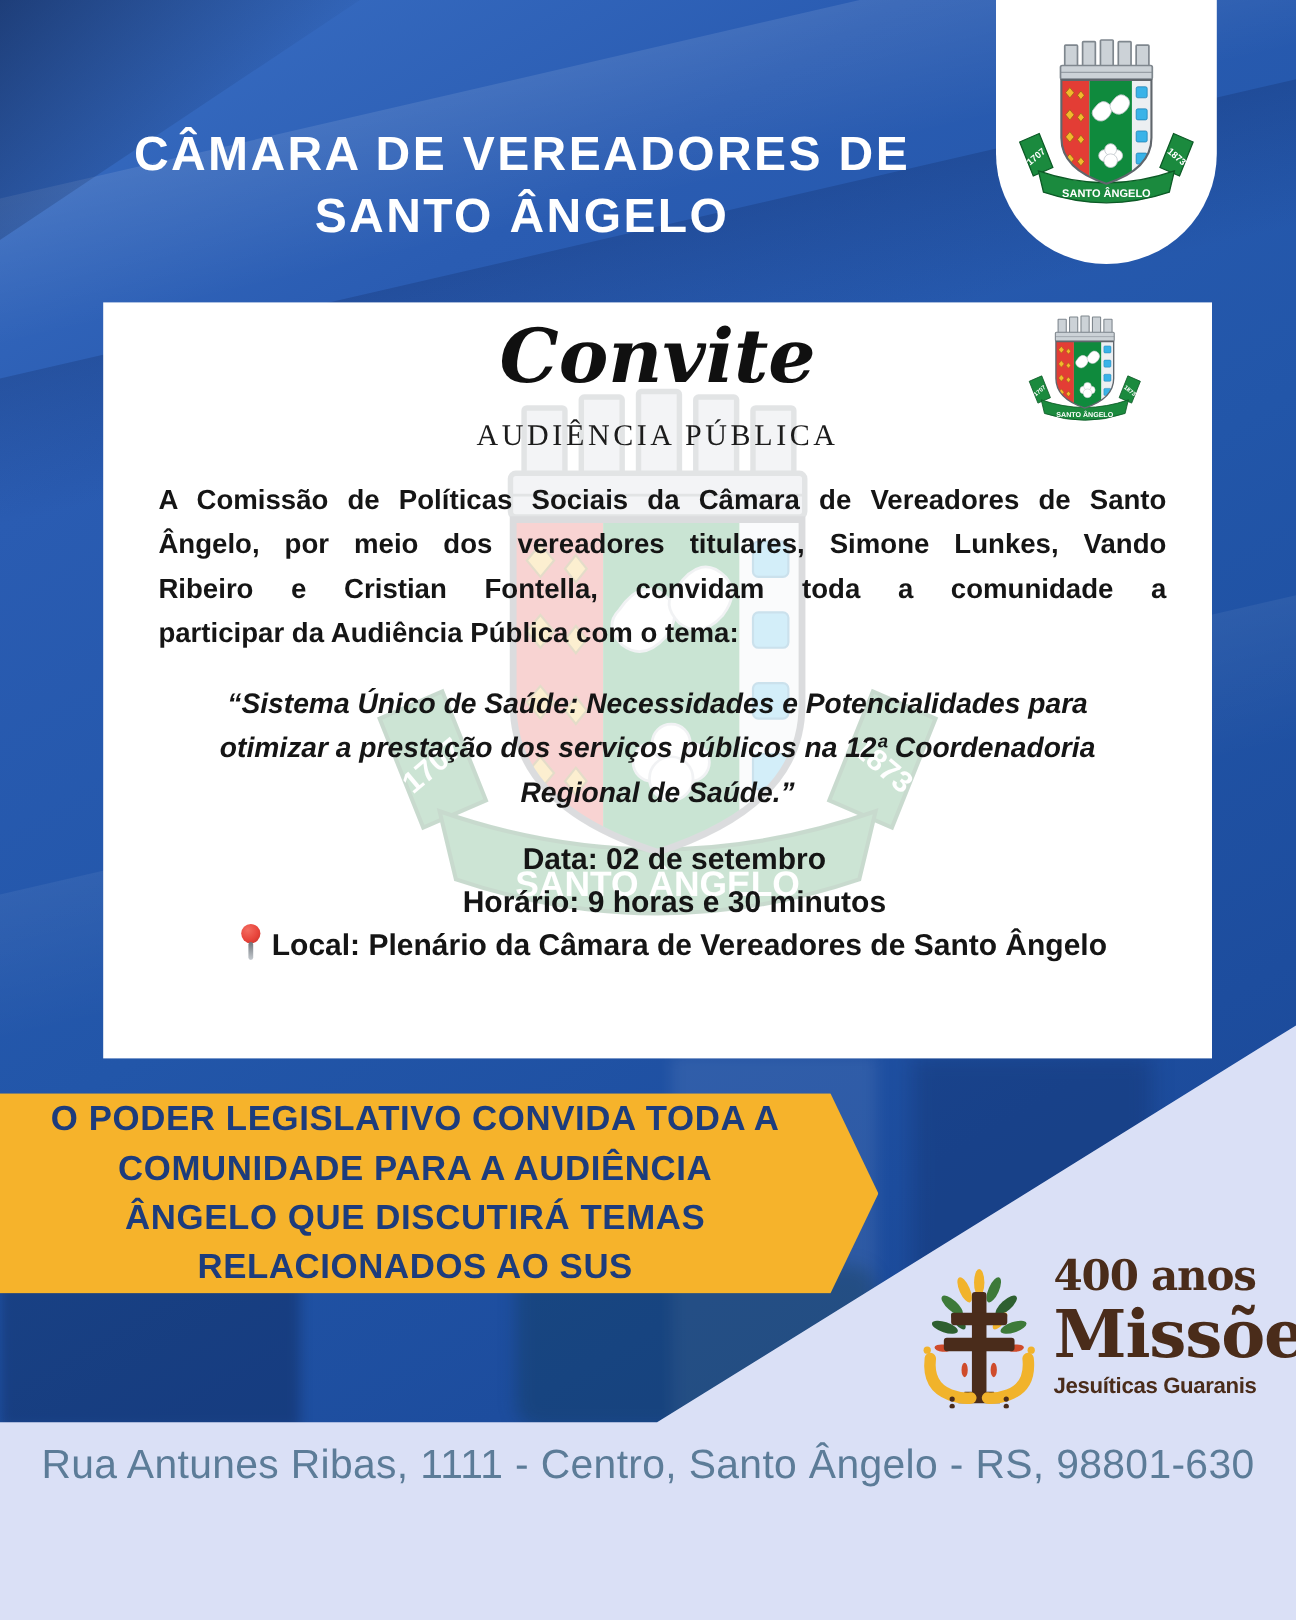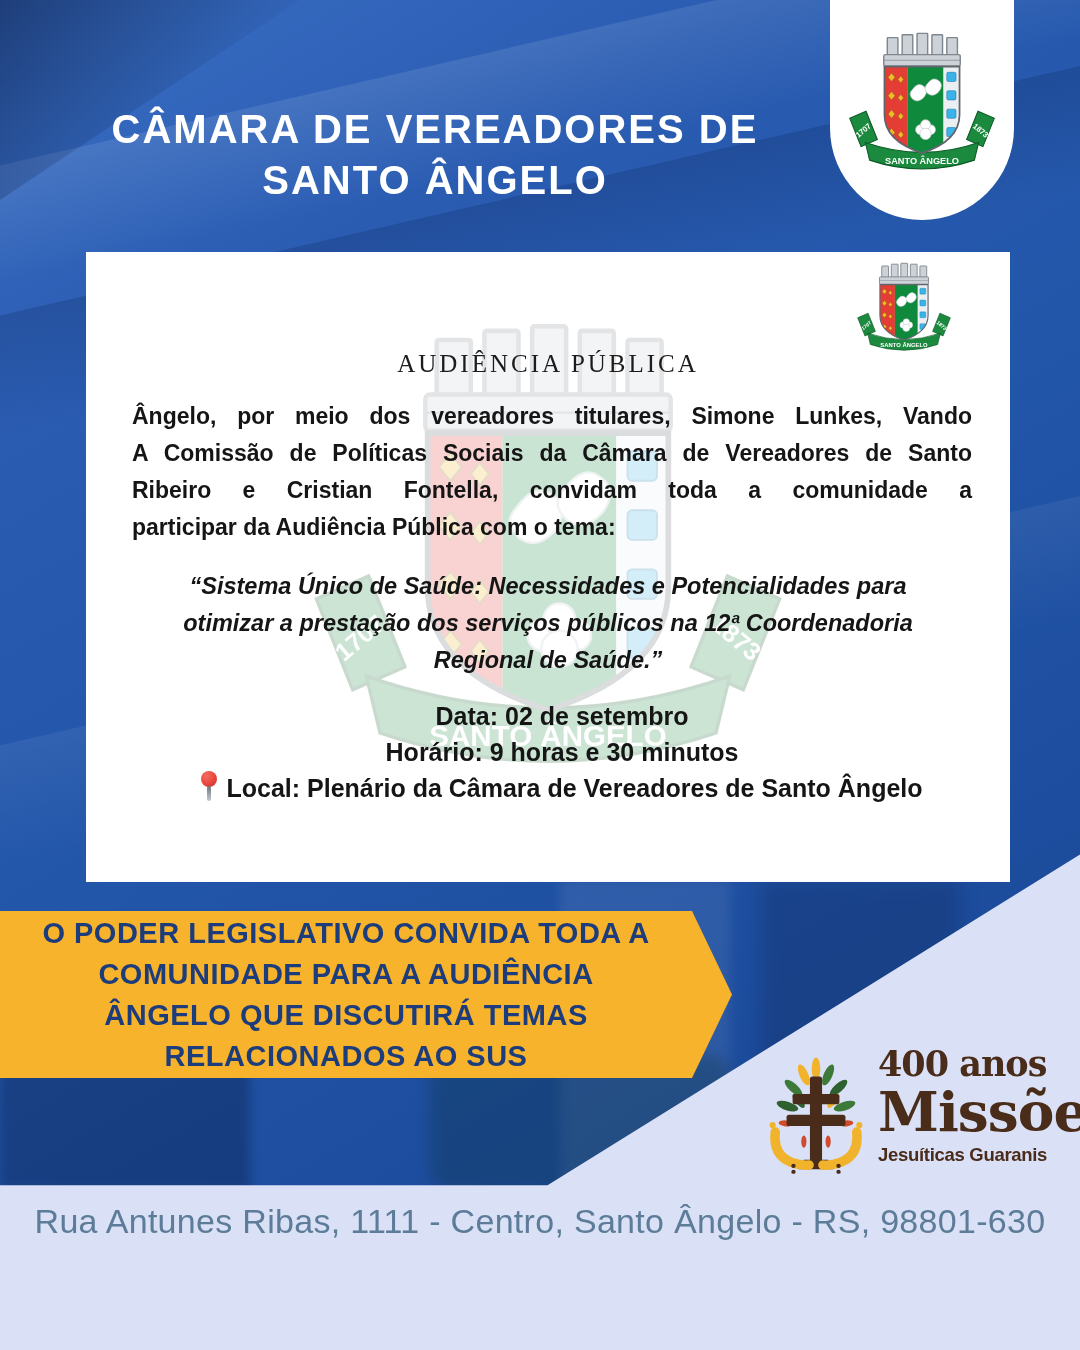--- a/index.html
+++ b/index.html
@@ -198,29 +198,30 @@
     <svg width="156" height="170" viewBox="0 0 220 240">
       <use href="#crest"></use>
     </svg>
   </div>
 
   <div class="card">
     <svg class="card-watermark" width="500" height="545" viewBox="0 0 220 240">
         <use href="#crest"></use>
       </svg>
 
+    <div class="card-title">Convite</div>
     <div class="card-subtitle">AUDIÊNCIA PÚBLICA</div>
 
     <svg class="card-crest" width="100" height="109" viewBox="0 0 220 240">
         <use href="#crest"></use>
       </svg>
 
     <div class="card-paragraph">
+      <div class="jline">A Comissão de Políticas Sociais da Câmara de Vereadores de Santo</div>
       <div class="jline">Ângelo, por meio dos vereadores titulares, Simone Lunkes, Vando</div>
-      <div class="jline">A Comissão de Políticas Sociais da Câmara de Vereadores de Santo</div>
       <div class="jline">Ribeiro e Cristian Fontella, convidam toda a comunidade a</div>
       <div class="jline">participar da Audiência Pública com o tema:</div>
     </div>
 
     <div class="card-theme">
       <div>“Sistema Único de Saúde: Necessidades e Potencialidades para</div>
       <div>otimizar a prestação dos serviços públicos na 12ª Coordenadoria</div>
       <div>Regional de Saúde.”</div>
     </div>
 

